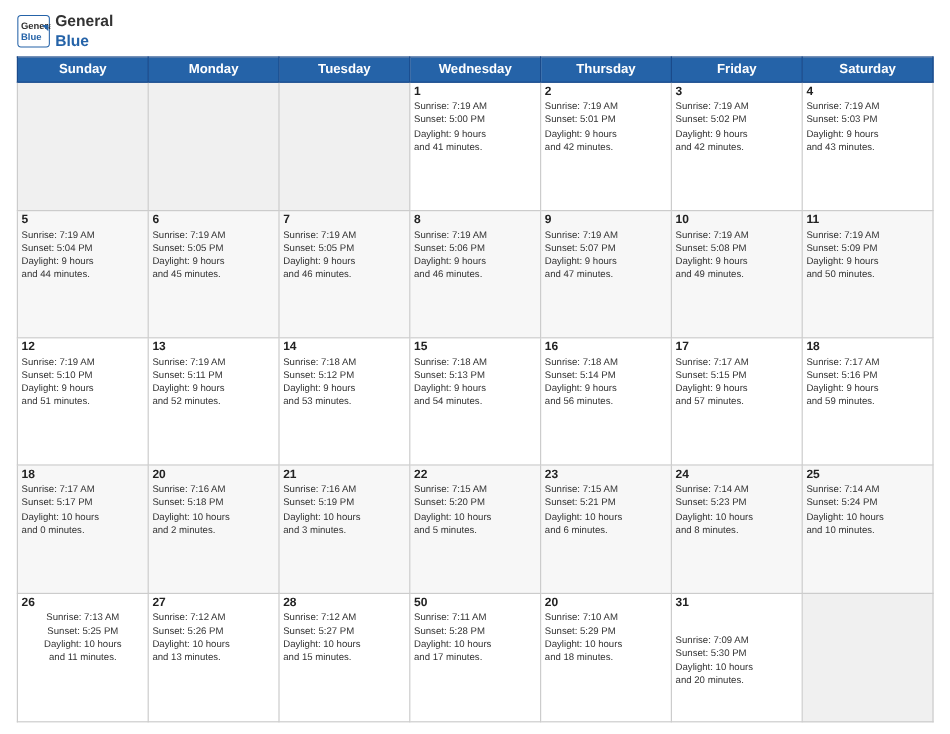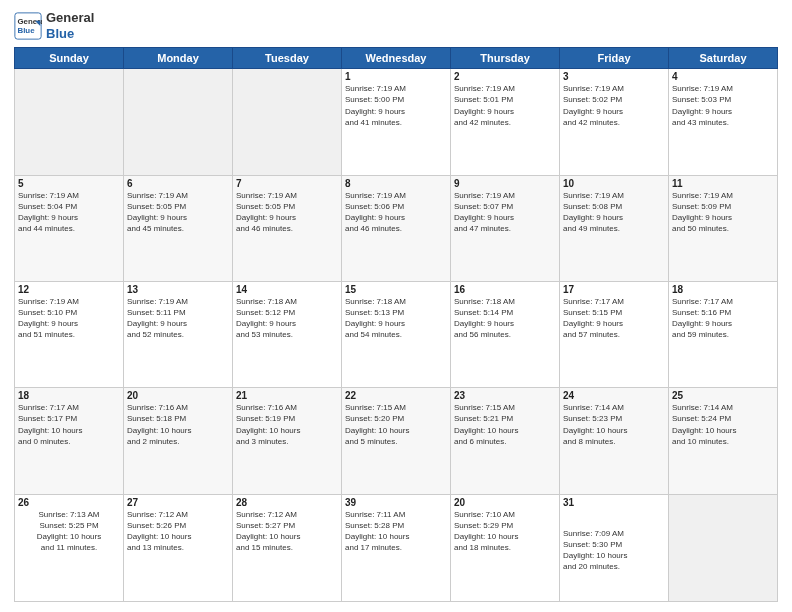--- a/index.html
+++ b/index.html
@@ -334,21 +334,21 @@
 and 13 minutes.</div>
           </td>
           <td>
             <span class="day-number">28</span>
             <div class="cell-text" style="white-space: pre-line;">Sunrise: 7:12 AM
 Sunset: 5:27 PM
 Daylight: 10 hours
 and 15 minutes.</div>
           </td>
           <td>
-            <span class="day-number">39</span>
+            <span class="day-number">50</span>
             <div class="cell-text" style="white-space: pre-line;">Sunrise: 7:11 AM
 Sunset: 5:28 PM
 Daylight: 10 hours
 and 17 minutes.</div>
           </td>
           <td>
             <span class="day-number">20</span>
             <div class="cell-text" style="white-space: pre-line;">Sunrise: 7:10 AM
 Sunset: 5:29 PM
 Daylight: 10 hours

